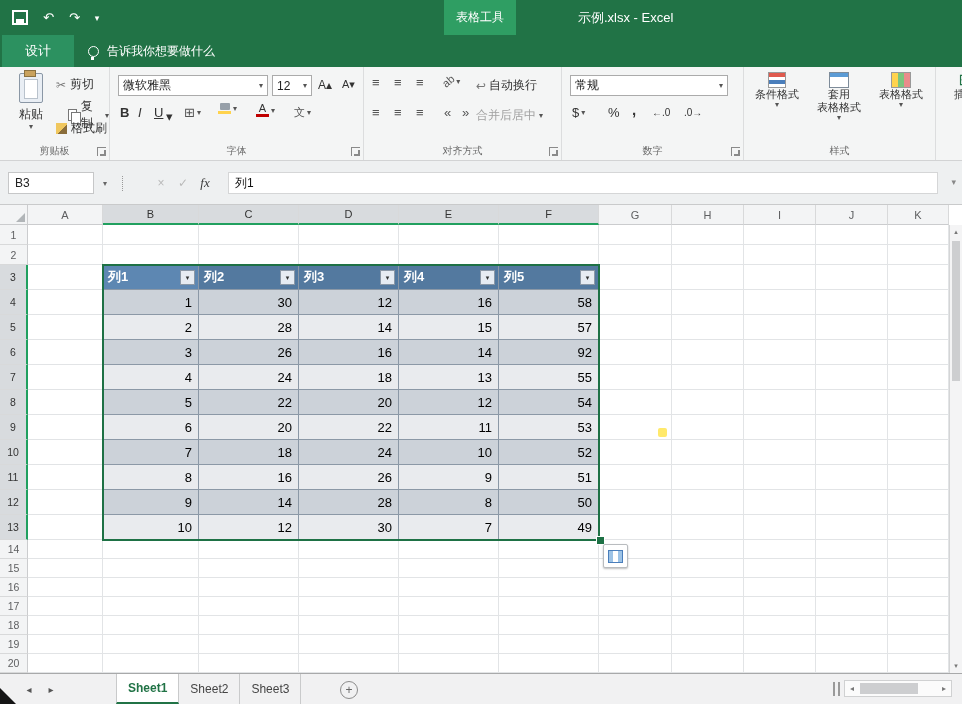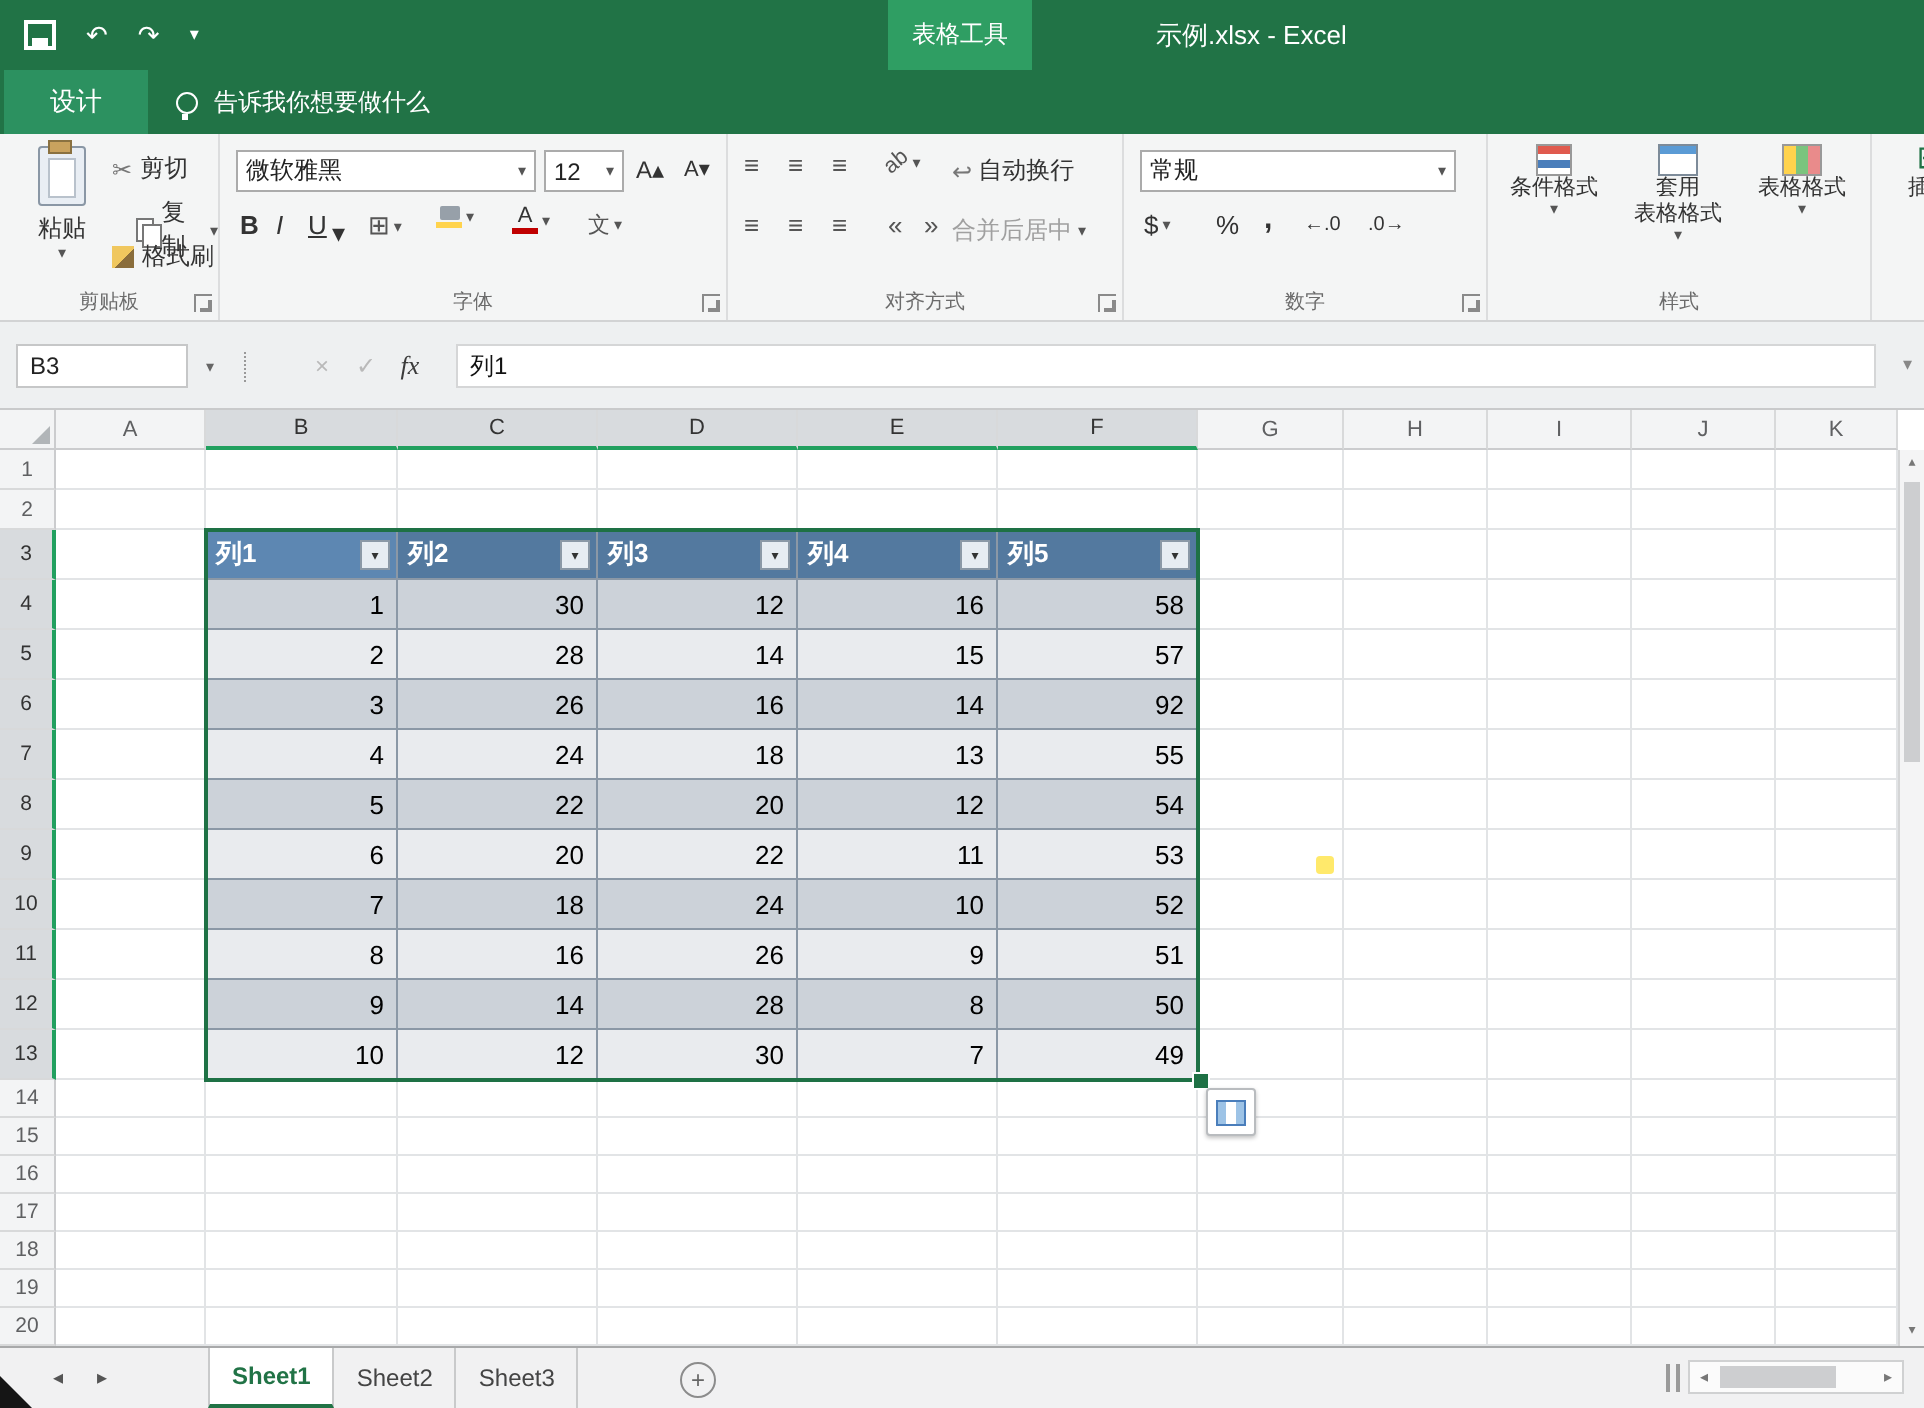--- a/index.html
+++ b/index.html
@@ -88,21 +88,21 @@
   .fill-handle{position:absolute;left:596px;top:331px;width:7px;height:7px;background:#1e7145;border:1px solid #fff;z-index:6;}
   .qa-btn{position:absolute;left:603px;top:339px;width:23px;height:22px;background:#fff;border:1px solid #b9bcbf;border-radius:2px;box-shadow:0 1px 2px rgba(0,0,0,.25);display:flex;align-items:center;justify-content:center;z-index:7;}
   .qa-ic{width:13px;height:11px;border:1px solid #4a7ebb;background:linear-gradient(to right,#9dc3e6 0 4px,#fff 4px 9px,#9dc3e6 9px);}
   .vscroll{position:absolute;left:949px;top:20px;width:13px;height:448px;background:#f4f4f5;border-left:1px solid #d4d5d6;box-sizing:border-box;z-index:4;}
   .vs-ar{position:absolute;left:0;width:12px;height:14px;text-align:center;font-size:7px;color:#777;line-height:14px;}
   .vs-thumb{position:absolute;left:2px;top:16px;width:8px;height:140px;background:#cdced0;}
   .cursor-dot{position:absolute;left:658px;top:428px;width:9px;height:9px;background:#ffe96b;border-radius:2px;z-index:8;}
   
   .sheetbar{position:absolute;left:0;top:673px;width:962px;height:31px;background:#f1f1f2;border-top:1px solid #a8a9aa;box-sizing:border-box;font-size:12px;}
   .snav{position:absolute;top:0;height:30px;display:flex;align-items:center;justify-content:center;width:18px;color:#555;font-size:10px;}
-  .sheettabs{position:absolute;left:104px;top:0;height:30px;display:flex;}
+  .sheettabs{position:absolute;left:116px;top:0;height:30px;display:flex;}
   .stab{display:flex;align-items:center;padding:0 11px;color:#444;border-right:1px solid #c9cacb;cursor:default;}
   .stab:first-child{border-left:1px solid #c9cacb;}
   .stab.active{background:#fff;color:#217346;font-weight:bold;border-bottom:2px solid #217346;box-sizing:border-box;}
   .newsheet{position:absolute;left:340px;top:7px;width:16px;height:16px;border-radius:50%;border:1px solid #8c8c8c;color:#666;display:flex;align-items:center;justify-content:center;font-size:12px;line-height:16px;}
   .hsplit{position:absolute;left:833px;top:8px;width:3px;height:14px;border-left:2px solid #9a9a9a;border-right:2px solid #9a9a9a;}
   .hscroll{position:absolute;left:844px;top:6px;width:108px;height:17px;background:#fbfbfb;border:1px solid #d0d1d2;display:flex;align-items:center;box-sizing:border-box;}
   .hs-ar{width:14px;text-align:center;font-size:8px;color:#777;}
   .hs-thumb{width:58px;height:11px;background:#cdced0;margin-left:1px;}
   .artifact{position:absolute;left:0;top:688px;width:16px;height:16px;background:#151515;clip-path:polygon(0 0,0 100%,100% 100%);z-index:9;}
 </style>

